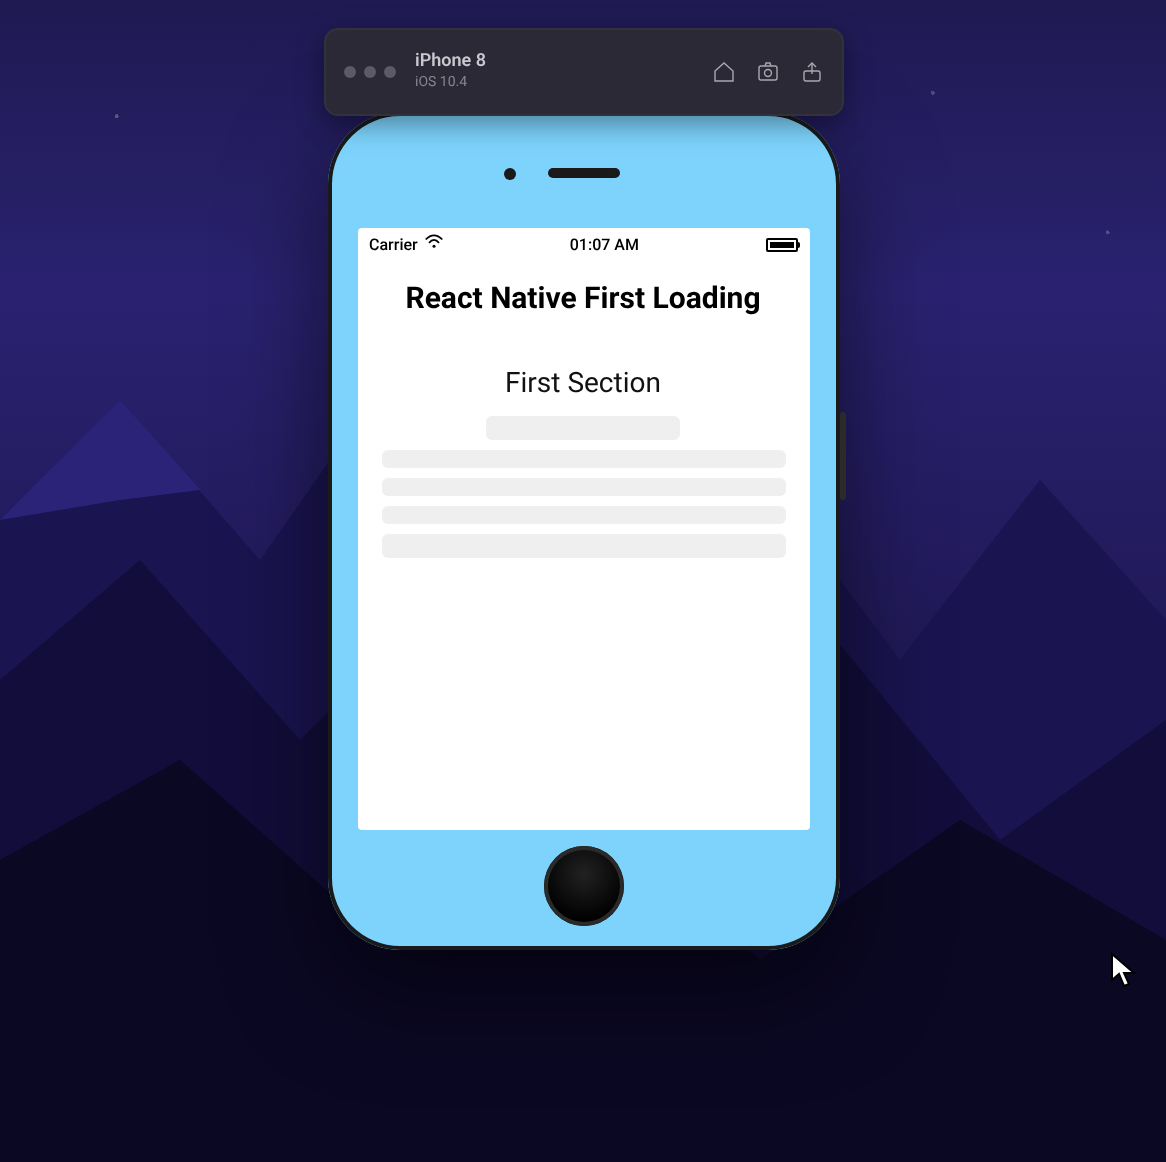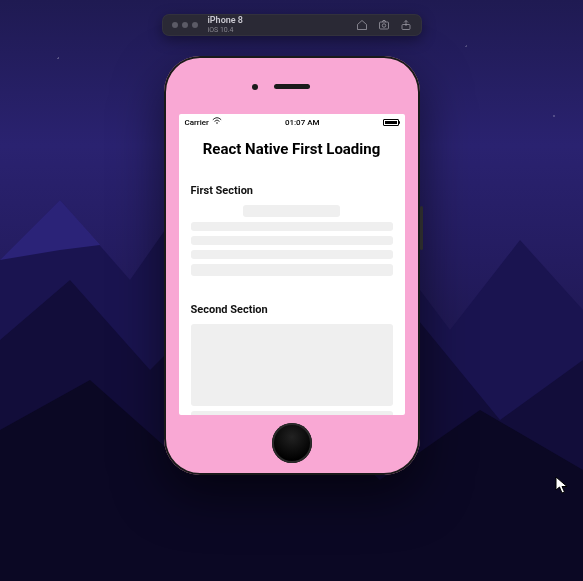--- a/index.html
+++ b/index.html
@@ -23,21 +23,21 @@
   }
   .mountains {
     position: absolute; inset: 0; z-index: 0;
   }
   .mountains svg { width: 100%; height: 100%; display: block; }
 
   
   .sim-toolbar {
     position: absolute;
     top: 14px; left: 50%; transform: translateX(-50%);
-    width: 260px; height: 22px;
+    width: 260px; height: 44px;
     background: #2a2935;
     border-radius: 7px;
     display: flex; align-items: center;
     padding: 0 10px;
     gap: 10px;
     box-shadow: 0 4px 14px rgba(0,0,0,0.4), inset 0 0 0 1px rgba(255,255,255,0.04);
     z-index: 3;
     color: #8c8b93;
   }
   .dots { display: flex; gap: 4px; align-items: center; }
@@ -47,21 +47,21 @@
   .device-os { font-size: 7px; color: #87868f; margin-top: 2px; }
   .toolbar-icons { display: flex; gap: 10px; align-items: center; }
   .t-icon { width: 12px; height: 12px; display: flex; align-items: center; justify-content: center; }
   .t-icon svg { width: 12px; height: 12px; stroke: #a9a8b1; fill: none; stroke-width: 1.4; }
 
   
   .phone {
     position: absolute;
     top: 56px; left: 50%; transform: translateX(-50%);
     width: 256px; height: 419px;
-    background: #f9a8d4;
+    background: #7dd3fc;
     border-radius: 36px;
     box-shadow: 0 20px 50px rgba(0,0,0,0.55), inset 0 0 0 2px #1a1a1a;
     padding: 58px 15px 60px 15px;
     z-index: 2;
   }
   .speaker {
     position: absolute; top: 28px; left: 50%; transform: translateX(-50%);
     width: 36px; height: 5px; background: #1a1a1a; border-radius: 3px;
   }
   .camera {
@@ -106,21 +106,22 @@
   }
   .app-title {
     text-align: center;
     font-size: 15px; font-weight: 700; color: #000;
     padding: 10px 8px 8px;
   }
   .section {
     padding: 8px 12px 4px;
   }
   .section-title {
-    font-size: 11px; font-weight: 700; color: #111;
+    text-align: center;
+    font-size: 14px; font-weight: 400; color: #111;
     margin: 10px 0 8px;
   }
   .skel { background: #efefef; border-radius: 3px; margin: 5px 0; }
   .skel.center { margin-left: auto; margin-right: auto; }
 
   
   .s1a { width: 48%; height: 12px; }
   .s1b, .s1c, .s1d { width: 100%; height: 9px; }
   .s1e { width: 100%; height: 12px; }
 
@@ -212,29 +213,20 @@
 
       <div class="section">
         <div class="section-title">First Section</div>
         <div class="skel center s1a"></div>
         <div class="skel s1b"></div>
         <div class="skel s1c"></div>
         <div class="skel s1d"></div>
         <div class="skel s1e"></div>
       </div>
 
-      <div class="section">
-        <div class="section-title">Second Section</div>
-        <div class="skel s2a"></div>
-        <div class="skel s2b"></div>
-        <div class="skel s2c"></div>
-        <div class="skel s2d"></div>
-        <div class="skel s2e"></div>
-        <div class="skel center s2f"></div>
-      </div>
     </div>
   </div>
 
   <div class="home-btn"></div>
 </div>
 
 <div class="cursor">
   <svg viewBox="0 0 14 18">
       <path d="M1 1 L1 14 L4.5 11 L7 17 L9.5 16 L7 10.5 L12 10.5 Z" fill="#fff" stroke="#000" stroke-width="1"></path>
     </svg>

